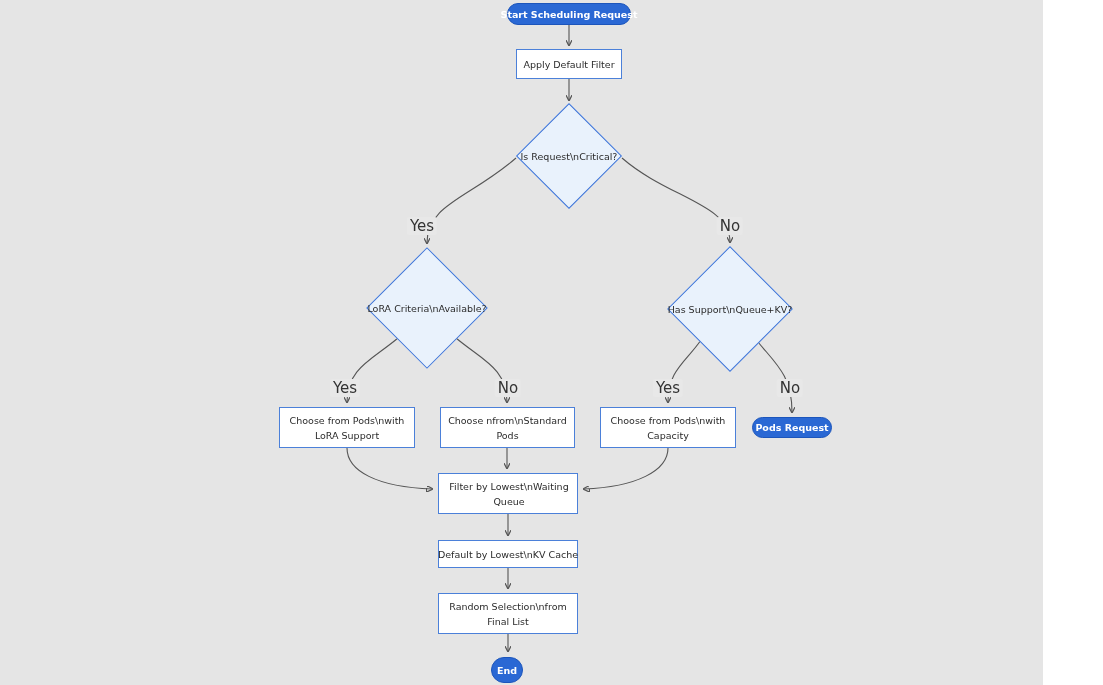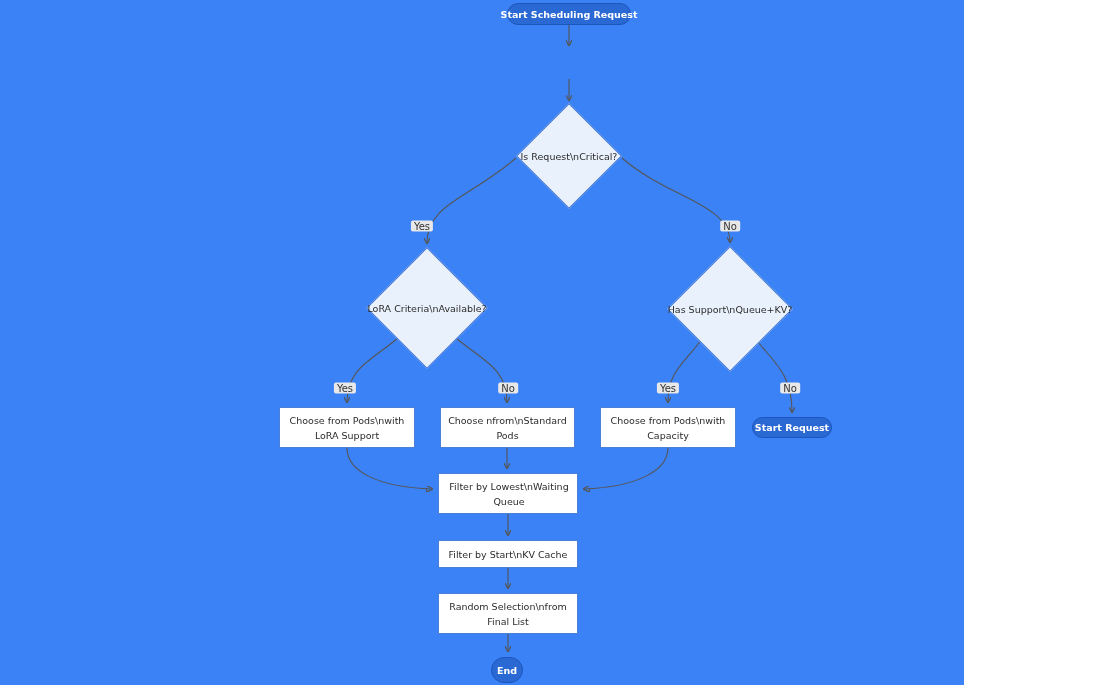--- a/index.html
+++ b/index.html
@@ -1,17 +1,17 @@
 <!DOCTYPE html>
 <html><head>
 <meta charset="utf-8">
 <style>
   html,body { margin:0; padding:0; background:#ffffff; }
   .canvas {
-    position:relative; width:964px; height:685px; background:#3b82f6;
+    position:relative; width:1043px; height:685px; background:#e5e5e5;
     font-family:"DejaVu Sans","Liberation Sans",sans-serif;
     color:#2b2b2b; overflow:hidden;
   }
   .edge-layer { position:absolute; left:0; top:0; width:1103px; height:685px; }
   .edge-layer path { fill:none; stroke:#555555; stroke-width:1.1px; }
 
   .node {
     position:absolute; display:flex; align-items:center; justify-content:center;
     text-align:center; font-size:9.5px; line-height:15px; box-sizing:border-box;
   }
@@ -27,21 +27,21 @@
     transform:translate(-50%,-50%) rotate(45deg);
     background:#e9f2fc; border:1.4px solid #3d74d8;
   }
   .diamond .label {
     position:absolute; left:-12px; right:-12px; top:0; bottom:0;
     display:flex; align-items:center; justify-content:center;
     font-size:9.5px; white-space:nowrap;
   }
   .edge-label {
     position:absolute; transform:translate(-50%,-50%);
-    background:#e8e8e8; color:#333333; font-size:10px;
+    background:#e8e8e8; color:#333333; font-size:15px;
     padding:0px 3px; border-radius:2px; white-space:nowrap;
   }
 </style>
 </head>
 <body>
 
 <div class="canvas">
 
   <svg class="edge-layer" viewBox="0 0 1103 685">
     <defs>
@@ -60,20 +60,21 @@
     <path d="M347 448 C347 471, 377 487, 432 489" marker-end="url(#arrow)"></path>
     <path d="M507 448 L507 468" marker-end="url(#arrow)"></path>
     <path d="M668 448 C668 471, 636 487, 584 489" marker-end="url(#arrow)"></path>
     <path d="M508 514 L508 535" marker-end="url(#arrow)"></path>
     <path d="M508 568 L508 588" marker-end="url(#arrow)"></path>
     <path d="M508 634 L508 651" marker-end="url(#arrow)"></path>
   </svg>
 
   <div class="node pill" style="left:507px; top:3px; width:124px; height:22px;">Start Scheduling Request</div>
 
+  <div class="node rect nowrap" style="left:516px; top:49px; width:106px; height:30px;">Apply Default Filter</div>
 
   <div class="diamond" style="left:367px; top:248px; width:120px; height:120px;">
     <div class="shape" style="width:84px; height:84px;"></div>
     <div class="label">LoRA Criteria\nAvailable?</div>
   </div>
 
   <div class="diamond" style="left:517px; top:104px; width:104px; height:104px;">
     <div class="shape" style="width:73px; height:73px;"></div>
     <div class="label">Is Request\nCritical?</div>
   </div>
@@ -82,25 +83,25 @@
     <div class="shape" style="width:87px; height:87px;"></div>
     <div class="label">Has Support\nQueue+KV?</div>
   </div>
 
   <div class="node rect" style="left:279px; top:407px; width:136px; height:41px;text-align:center;">Choose from Pods\nwith LoRA Support</div>
 
   <div class="node rect" style="left:440px; top:407px; width:135px; height:41px;">Choose nfrom\nStandard Pods</div>
 
   <div class="node rect" style="left:600px; top:407px; width:136px; height:41px;">Choose from Pods\nwith Capacity</div>
 
-  <div class="node pill" style="left:752px; top:417px; width:80px; height:21px;">Start Request</div>
+  <div class="node pill" style="left:752px; top:417px; width:80px; height:21px;">Pods Request</div>
 
   <div class="node rect" style="left:438px; top:473px; width:140px; height:41px;padding-left:6px;">Filter by Lowest\nWaiting Queue</div>
 
-  <div class="node rect nowrap" style="left:438px; top:540px; width:140px; height:28px;">Filter by Start\nKV Cache</div>
+  <div class="node rect nowrap" style="left:438px; top:540px; width:140px; height:28px;">Default by Lowest\nKV Cache</div>
 
   <div class="node rect" style="left:438px; top:593px; width:140px; height:41px;">Random Selection\nfrom Final List</div>
 
   <div class="node pill" style="left:491px; top:657px; width:32px; height:26px; border-radius:13px;">End</div>
 
   <div class="edge-label" style="left:422px; top:226px;">Yes</div>
   <div class="edge-label" style="left:730px; top:226px;">No</div>
   <div class="edge-label" style="left:345px; top:388px;">Yes</div>
   <div class="edge-label" style="left:508px; top:388px;">No</div>
   <div class="edge-label" style="left:668px; top:388px;">Yes</div>

